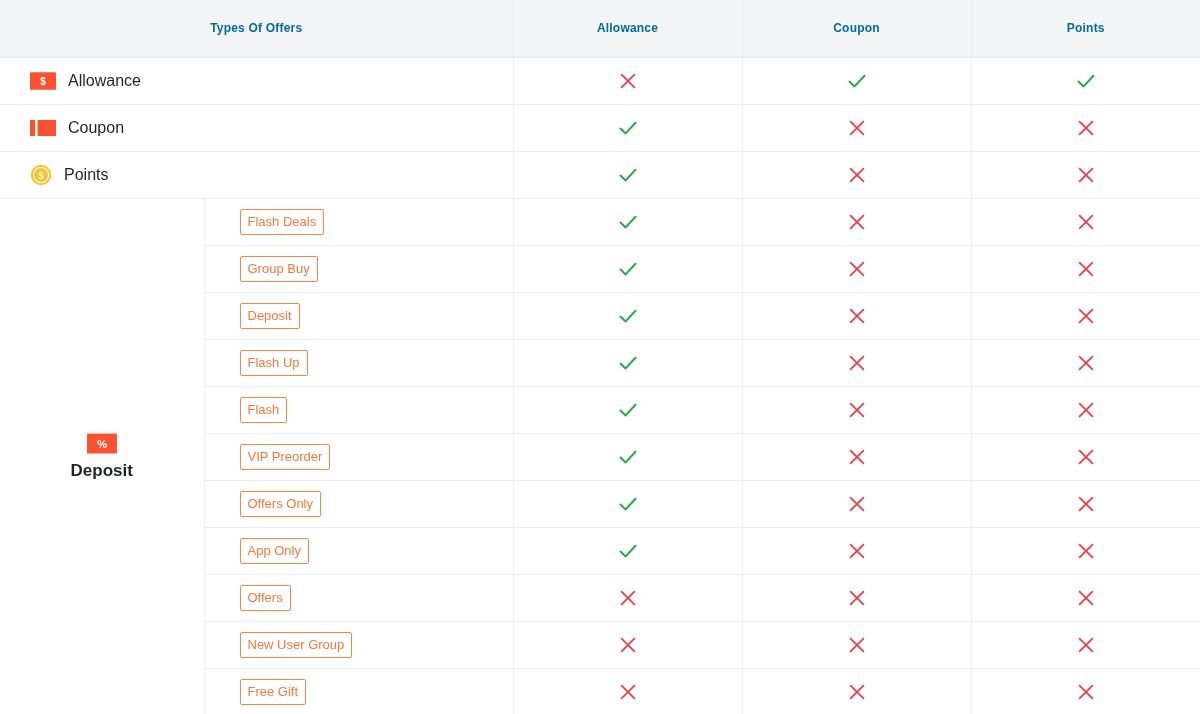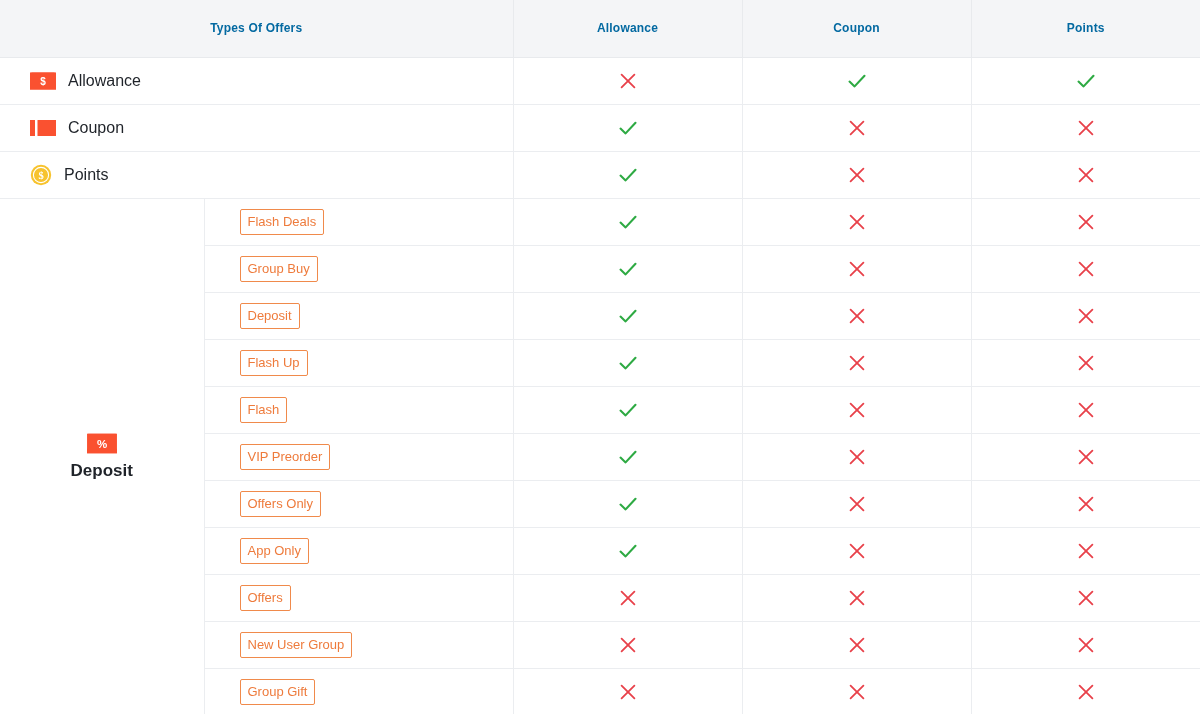--- a/index.html
+++ b/index.html
@@ -349,21 +349,21 @@
                 <path d="M5.6 5.6 L18.4 18.4 M18.4 5.6 L5.6 18.4" stroke="#e8414a" stroke-width="1.8" stroke-linecap="round"></path>
               </svg></span></td>
           <td class="mark-cell cell-divider"><span class="icon"><svg class="mark" viewBox="0 0 24 24" fill="none" aria-hidden="true">
                 <path d="M5.6 5.6 L18.4 18.4 M18.4 5.6 L5.6 18.4" stroke="#e8414a" stroke-width="1.8" stroke-linecap="round"></path>
               </svg></span></td>
           <td class="mark-cell"><span class="icon"><svg class="mark" viewBox="0 0 24 24" fill="none" aria-hidden="true">
                 <path d="M5.6 5.6 L18.4 18.4 M18.4 5.6 L5.6 18.4" stroke="#e8414a" stroke-width="1.8" stroke-linecap="round"></path>
               </svg></span></td>
         </tr>
         <tr class="sub-row">
-          <td class="tag-cell"><span class="tag">Group Gift</span></td>
+          <td class="tag-cell"><span class="tag">Free Gift</span></td>
           <td class="mark-cell cell-divider"><span class="icon"><svg class="mark" viewBox="0 0 24 24" fill="none" aria-hidden="true">
                 <path d="M5.6 5.6 L18.4 18.4 M18.4 5.6 L5.6 18.4" stroke="#e8414a" stroke-width="1.8" stroke-linecap="round"></path>
               </svg></span></td>
           <td class="mark-cell cell-divider"><span class="icon"><svg class="mark" viewBox="0 0 24 24" fill="none" aria-hidden="true">
                 <path d="M5.6 5.6 L18.4 18.4 M18.4 5.6 L5.6 18.4" stroke="#e8414a" stroke-width="1.8" stroke-linecap="round"></path>
               </svg></span></td>
           <td class="mark-cell"><span class="icon"><svg class="mark" viewBox="0 0 24 24" fill="none" aria-hidden="true">
                 <path d="M5.6 5.6 L18.4 18.4 M18.4 5.6 L5.6 18.4" stroke="#e8414a" stroke-width="1.8" stroke-linecap="round"></path>
               </svg></span></td>
         </tr>

